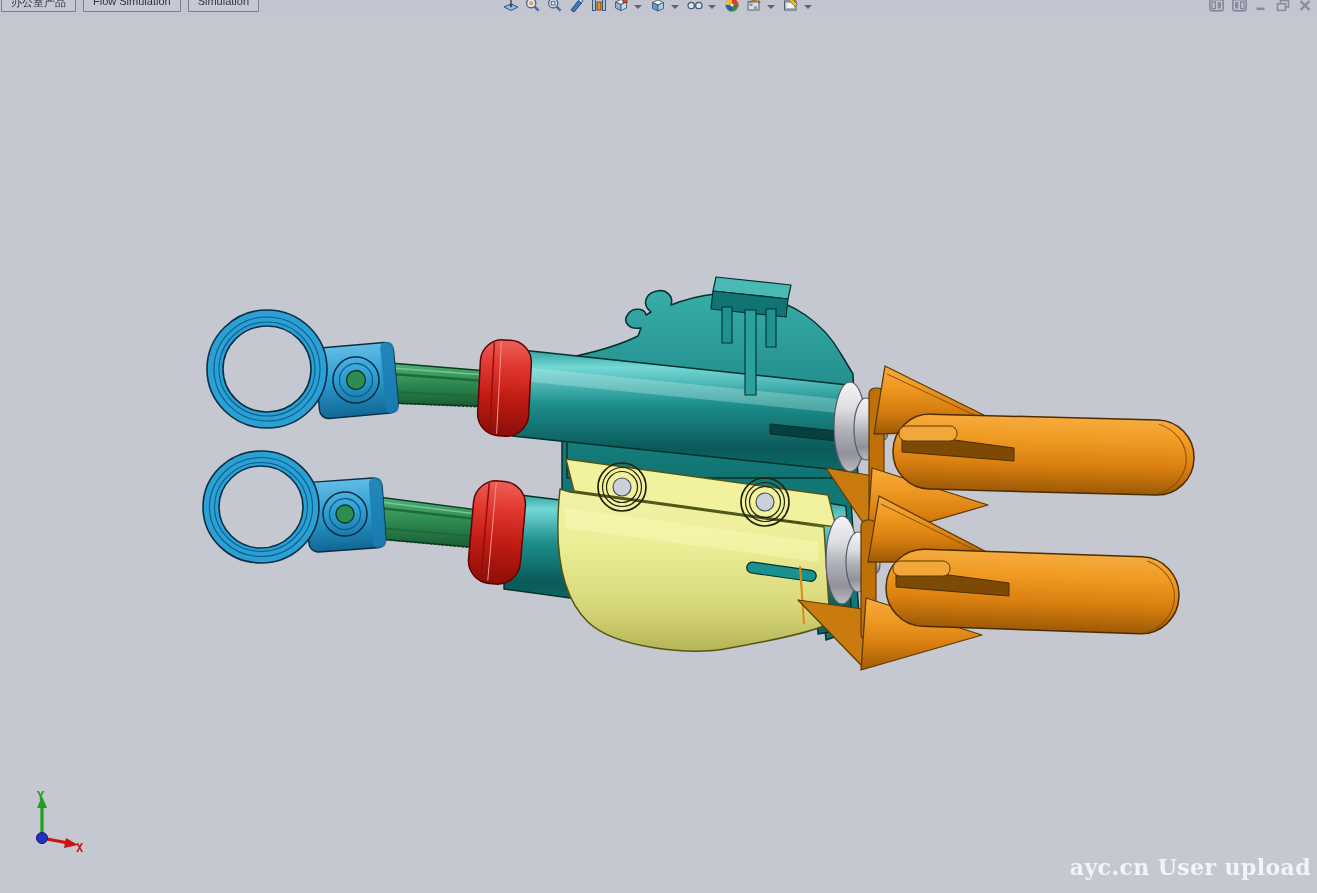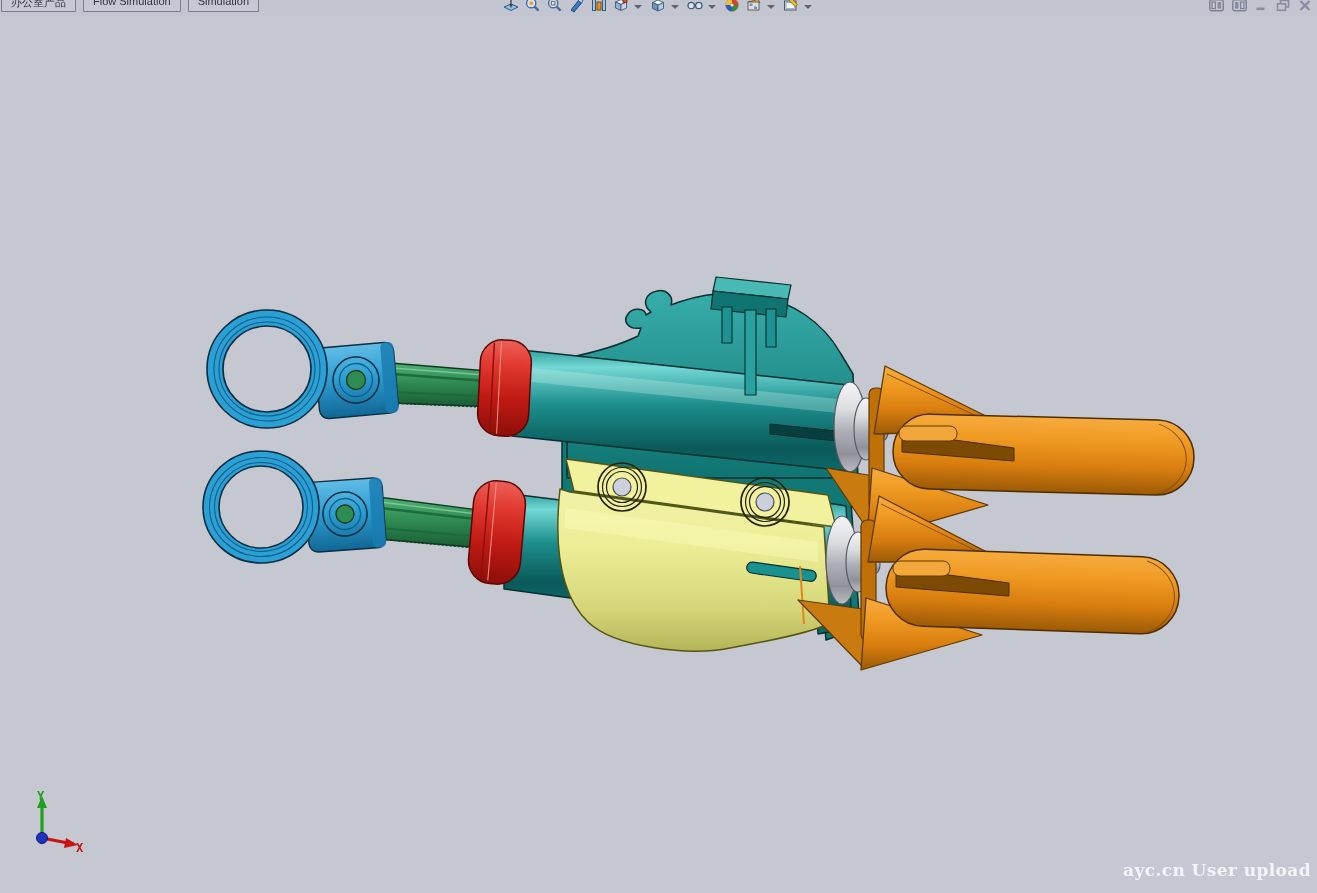--- a/index.html
+++ b/index.html
@@ -35,21 +35,21 @@
     position:absolute;left:0;top:435px;width:9px;height:24px;box-sizing:border-box;
     border:1px solid #8d93a6;border-left:none;border-radius:0 3px 3px 0;
     background:repeating-linear-gradient(180deg,#d6dae2 0 3px,#aab0be 3px 4px);
   }
   
   .viewport{position:absolute;left:0;top:16px;right:0;bottom:0;background:#c5c8d1;}
   .model-svg{position:absolute;left:0;top:-16px;}
   .triad{position:absolute;left:16px;top:772px;}
   .watermark{
     position:absolute;right:6px;bottom:13px;
-    font-family:"DejaVu Serif", serif;font-weight:bold;font-size:17px;
+    font-family:"DejaVu Serif", serif;font-weight:bold;font-size:22px;
     color:#f2f4f8;letter-spacing:.4px;
   }
   text.axis{font-family:"DejaVu Sans Mono", monospace;font-size:12px;font-weight:bold;}
 </style>
 </head>
 <body>
 
 <div class="topbar">
 
   <div class="tabs">

